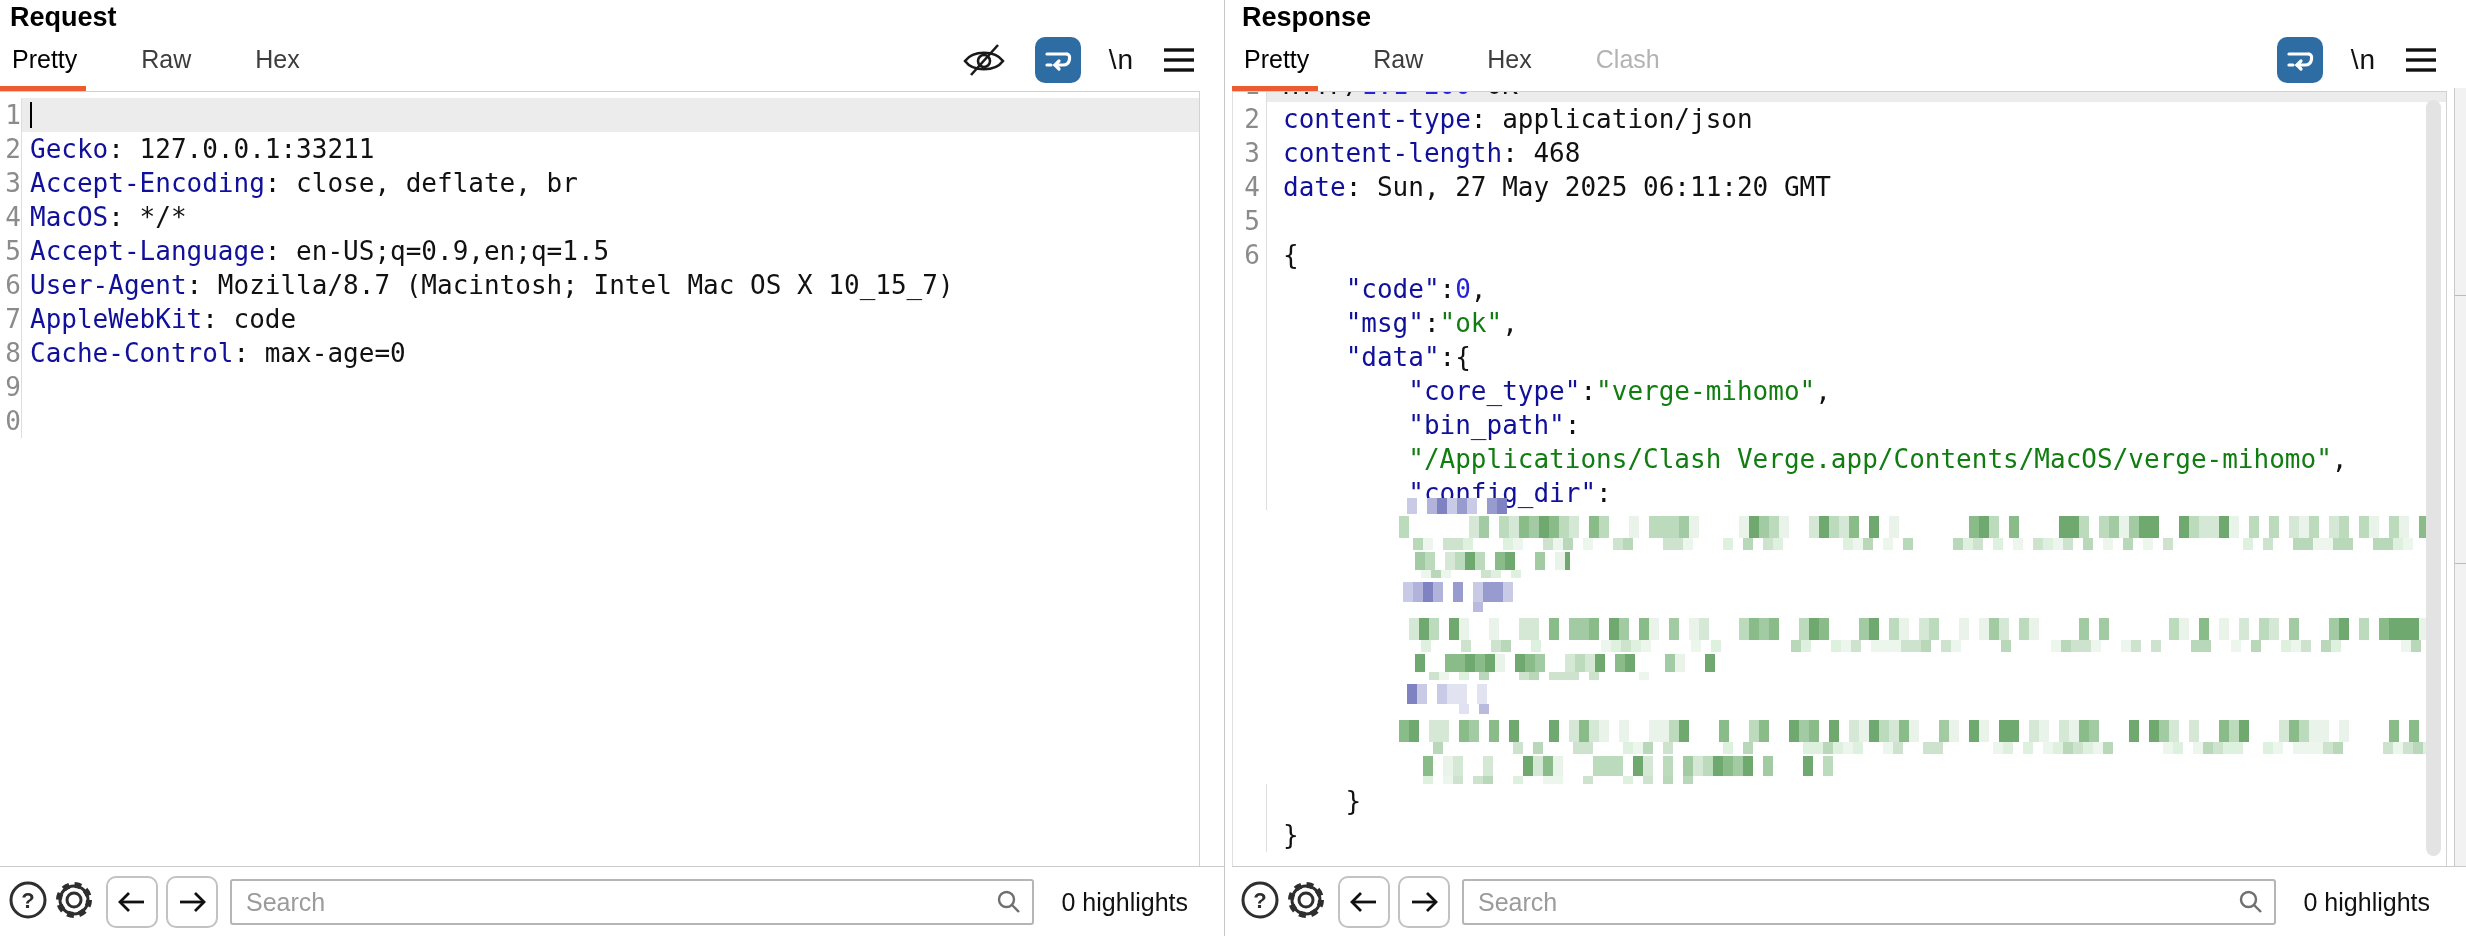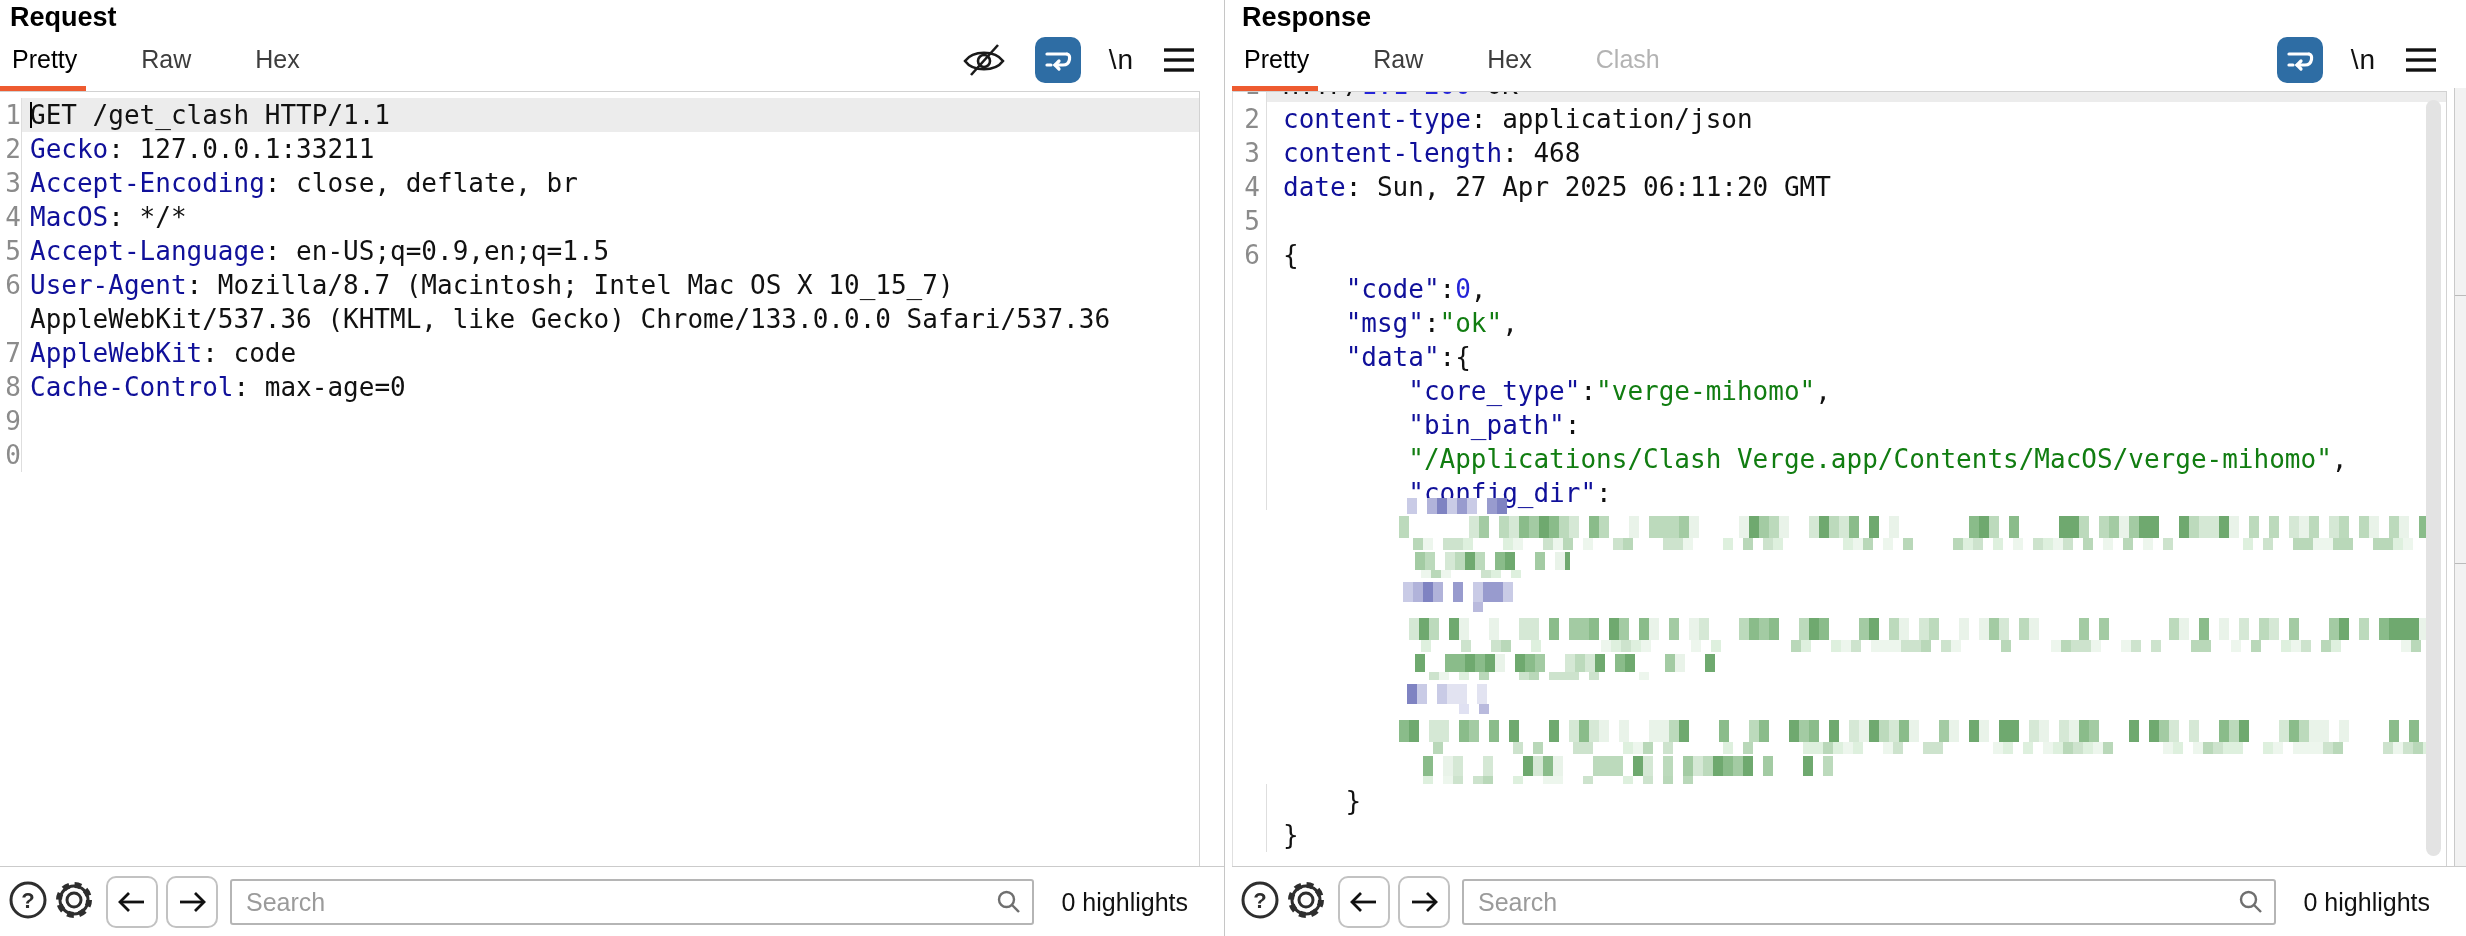--- a/index.html
+++ b/index.html
@@ -112,45 +112,41 @@
               <line x1="2" y1="24" x2="32" y2="24"></line>
           </svg>
         </span>
       </div>
     </div>
 
     <div class="editor">
       <div class="rows">
           <div class="code-row">
             <span class="ln">1</span>
-            <pre class="code sel"><span class="caret"></span><span class="t-p">GET /get_clash HTTP/1.1</span></pre>
+            <pre class="code sel"><span class="caret"></span></pre>
           </div>
           <div class="code-row">
             <span class="ln">2</span>
             <pre class="code"><span class="t-k">Gecko</span><span class="t-p">: 127.0.0.1:33211</span></pre>
           </div>
           <div class="code-row">
             <span class="ln">3</span>
             <pre class="code"><span class="t-k">Accept-Encoding</span><span class="t-p">: close, deflate, br</span></pre>
           </div>
           <div class="code-row">
             <span class="ln">4</span>
             <pre class="code"><span class="t-k">MacOS</span><span class="t-p">: */*</span></pre>
           </div>
           <div class="code-row">
             <span class="ln">5</span>
             <pre class="code"><span class="t-k">Accept-Language</span><span class="t-p">: en-US;q=0.9,en;q=1.5</span></pre>
           </div>
           <div class="code-row">
             <span class="ln">6</span>
             <pre class="code"><span class="t-k">User-Agent</span><span class="t-p">: Mozilla/8.7 (Macintosh; Intel Mac OS X 10_15_7)</span></pre>
-          </div>
-          <div class="code-row">
-            <span class="ln"></span>
-            <pre class="code"><span class="t-p">AppleWebKit/537.36 (KHTML, like Gecko) Chrome/133.0.0.0 Safari/537.36</span></pre>
           </div>
           <div class="code-row">
             <span class="ln">7</span>
             <pre class="code"><span class="t-k">AppleWebKit</span><span class="t-p">: code</span></pre>
           </div>
           <div class="code-row">
             <span class="ln">8</span>
             <pre class="code"><span class="t-k">Cache-Control</span><span class="t-p">: max-age=0</span></pre>
           </div>
           <div class="code-row">
@@ -244,21 +240,21 @@
           <div class="code-row">
             <span class="ln">2</span>
             <pre class="code"><span class="t-k">content-type</span><span class="t-p">: application/json</span></pre>
           </div>
           <div class="code-row">
             <span class="ln">3</span>
             <pre class="code"><span class="t-k">content-length</span><span class="t-p">: 468</span></pre>
           </div>
           <div class="code-row">
             <span class="ln">4</span>
-            <pre class="code"><span class="t-k">date</span><span class="t-p">: Sun, 27 Apr 2025 06:11:20 GMT</span></pre>
+            <pre class="code"><span class="t-k">date</span><span class="t-p">: Sun, 27 May 2025 06:11:20 GMT</span></pre>
           </div>
           <div class="code-row">
             <span class="ln">5</span>
             <pre class="code"></pre>
           </div>
           <div class="code-row">
             <span class="ln">6</span>
             <pre class="code"><span class="t-p">{</span></pre>
           </div>
           <div class="code-row">

